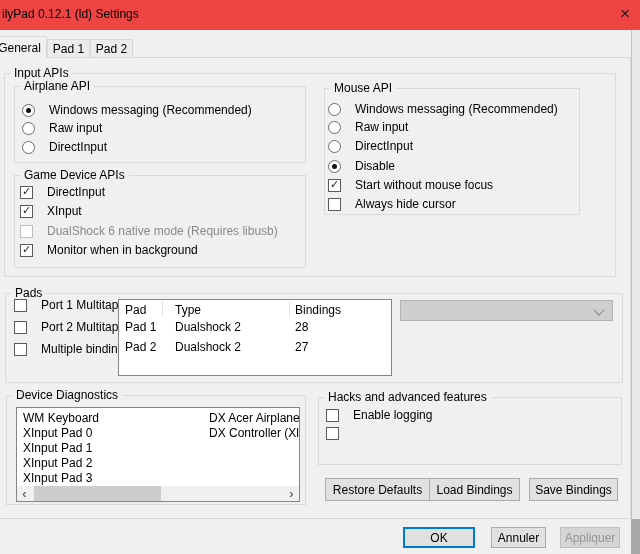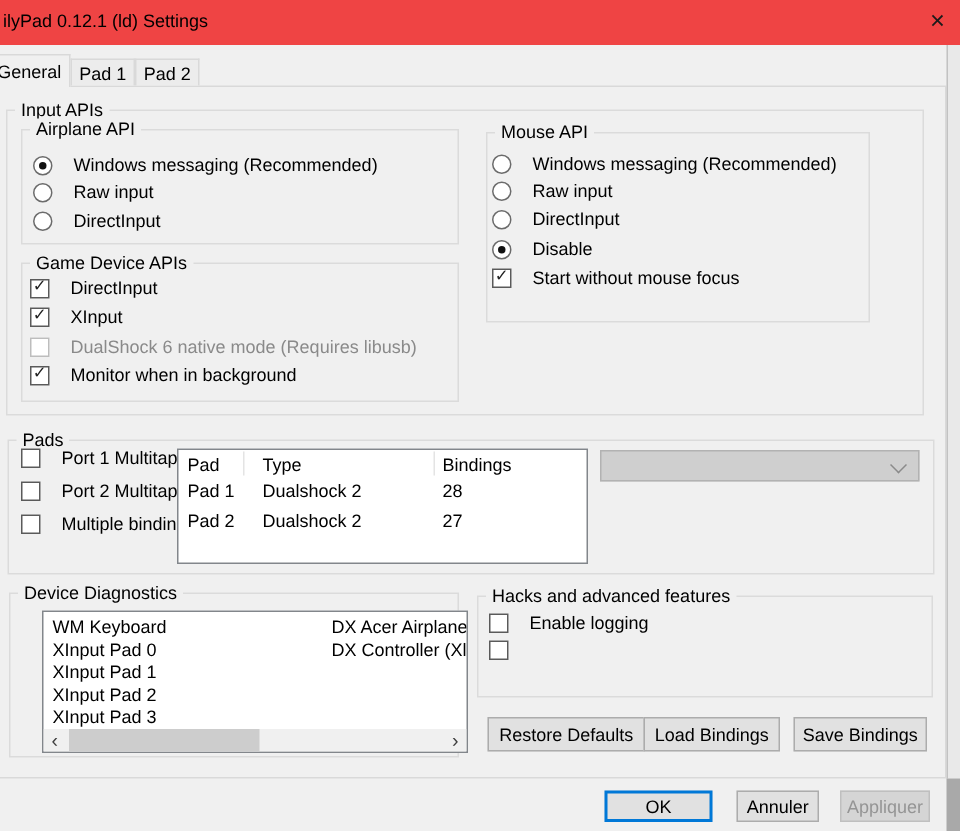--- a/index.html
+++ b/index.html
@@ -32,21 +32,21 @@
   .cb.dis { border-color:#bdbdbd; }
   .dis-txt { color:#8a8a8a; }
   .lv { position:absolute; left:118px; top:299px; width:274px; height:77px; box-sizing:border-box;
     background:#fff; border:1px solid #82868b; overflow:hidden; }
   .lv .cell { position:absolute; white-space:nowrap; }
   .lv .vsep { position:absolute; top:1px; width:1px; height:16px; background:#e4e4e4; }
   .combo { position:absolute; left:400px; top:300px; width:213px; height:21px; box-sizing:border-box;
     background:#cfcfcf; border:1px solid #b2b2b2; }
   .combo .chev { position:absolute; right:9px; top:5px; width:7px; height:7px;
     border-right:1.5px solid #8a8a8a; border-bottom:1.5px solid #8a8a8a; transform:rotate(45deg); }
-  .lb { position:absolute; left:28px; top:407px; width:284px; height:95px; box-sizing:border-box;
+  .lb { position:absolute; left:16px; top:407px; width:284px; height:95px; box-sizing:border-box;
     background:#fff; border:1px solid #82868b; overflow:hidden; }
   .lb .item { position:absolute; white-space:nowrap; }
   .hscroll { position:absolute; left:0; right:0; bottom:0; height:15px; background:#f0f0f0; }
   .harrow { position:absolute; top:0; width:15px; height:15px; display:flex; align-items:center;
     justify-content:center; color:#404040; font-size:13px; line-height:13px; }
   .hthumb { position:absolute; left:17px; top:0; width:127px; height:15px; background:#cdcdcd; }
   .btn { position:absolute; box-sizing:border-box; background:#e1e1e1; border:1px solid #acacac;
     display:flex; align-items:center; justify-content:center; white-space:nowrap; }
   .btn.focus { border:2px solid #0078d7; }
   .btn.disabled { background:#d5d5d5; border-color:#bfbfbf; color:#959595; }
@@ -140,20 +140,24 @@
   <div class="row" style="left:328px; top:157px;align-items:flex-end;">
     <span class="rb on"></span>
     <span class="txt">Disable</span>
   </div>
   <div class="row" style="left:328px; top:177px;">
     <span class="cb">
         <span class="mark">✓</span>
       </span>
     <span class="txt">Start without mouse focus</span>
   </div>
+  <div class="row" style="left:328px; top:196px;">
+    <span class="cb"></span>
+    <span class="txt">Always hide cursor</span>
+  </div>
 
   <div class="group" style="left:5px; top:293px; width:618px; height:90px;">
     <span class="glabel">Pads</span>
   </div>
   <div class="row" style="left:14px; top:297px;">
     <span class="cb"></span>
     <span class="txt">Port 1 Multitap</span>
   </div>
   <div class="row" style="left:14px; top:319px;">
     <span class="cb"></span>

